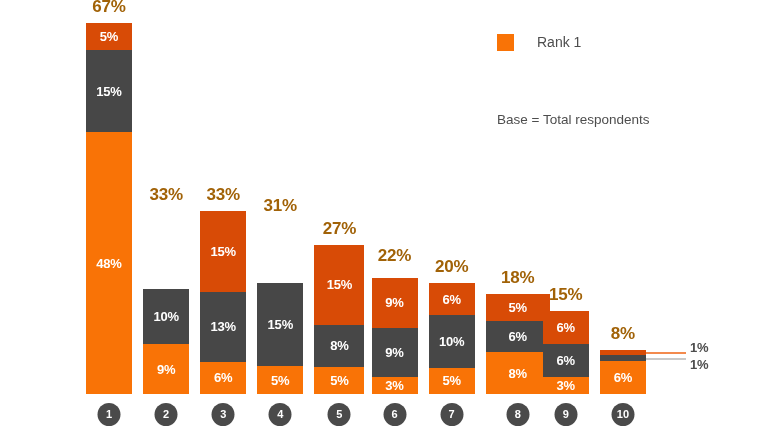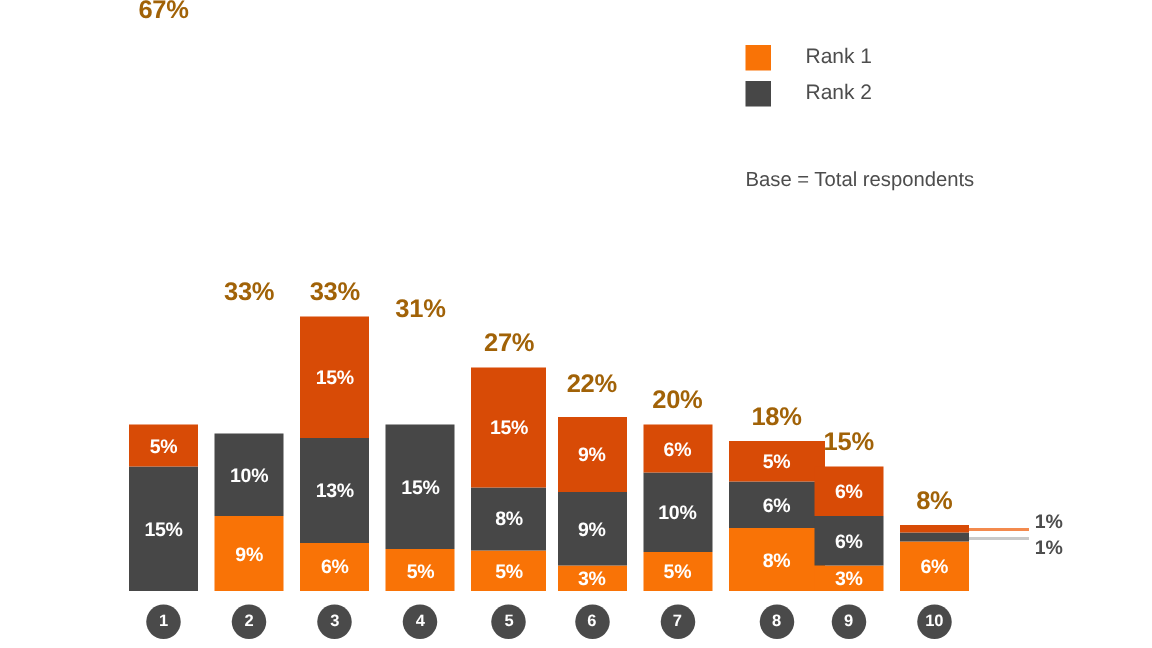--- a/index.html
+++ b/index.html
@@ -98,21 +98,21 @@
     height: 2px;
   }
   
   .legend {
     position: absolute;
     left: 497px;
     top: 30px;
   }
   .legend-row {
     display: flex;
-    align-items: flex-start;
+    align-items: center;
     height: 24px;
   }
   .legend-swatch {
     width: 17px;
     height: 17px;
     flex: 0 0 auto;
   }
   .legend-text {
     margin-left: 23px;
     font-size: 14px;
@@ -131,20 +131,23 @@
   }
 </style>
 </head>
 <body>
 
 <div id="chart-root">
   <div class="plot" id="plot">
       <div class="bar-group" style="left: 86px; width: 46px; height: 370.845px;">
         <div class="total-label" style="bottom: 378.845px;">67%</div>
         <div class="bar-stack" style="height: 100%;">
+          <div class="seg" style="height: 265.68px; background: rgb(249, 115, 6);">
+            <span class="seg-label">48%</span>
+          </div>
           <div class="seg" style="height: 83.025px; background: rgb(71, 71, 71);">
             <span class="seg-label">15%</span>
           </div>
           <div class="seg" style="height: 27.675px; background: rgb(216, 75, 6);">
             <span class="seg-label">5%</span>
           </div>
         </div>
         <div class="cat-circle" style="bottom: -32px;">1</div>
       </div>
       <div class="bar-group" style="left: 143.1px; width: 46px; height: 182.655px;">
@@ -276,22 +279,18 @@
       <div class="callout" style="left: 689.9px; top: 341px;">1%</div>
       <div class="leader" style="left: 645.9px; top: 358.022px; width: 40px; background: rgb(201, 201, 201);"></div>
       <div class="callout" style="left: 689.9px; top: 358px;">1%</div>
     </div>
 
   <div class="legend">
     <div class="legend-row">
       <span class="legend-swatch" id="sw0" style="background: rgb(249, 115, 6);"></span>
       <span class="legend-text">Rank 1</span>
     </div>
-    <div class="legend-row">
-      <span class="legend-swatch" id="sw1" style="background: rgb(71, 71, 71);"></span>
-      <span class="legend-text">Rank 2</span>
-    </div>
   </div>
 
   <div class="legend-note">
     <div>Base = Total respondents</div>
   </div>
 </div>
 
 </body></html>

